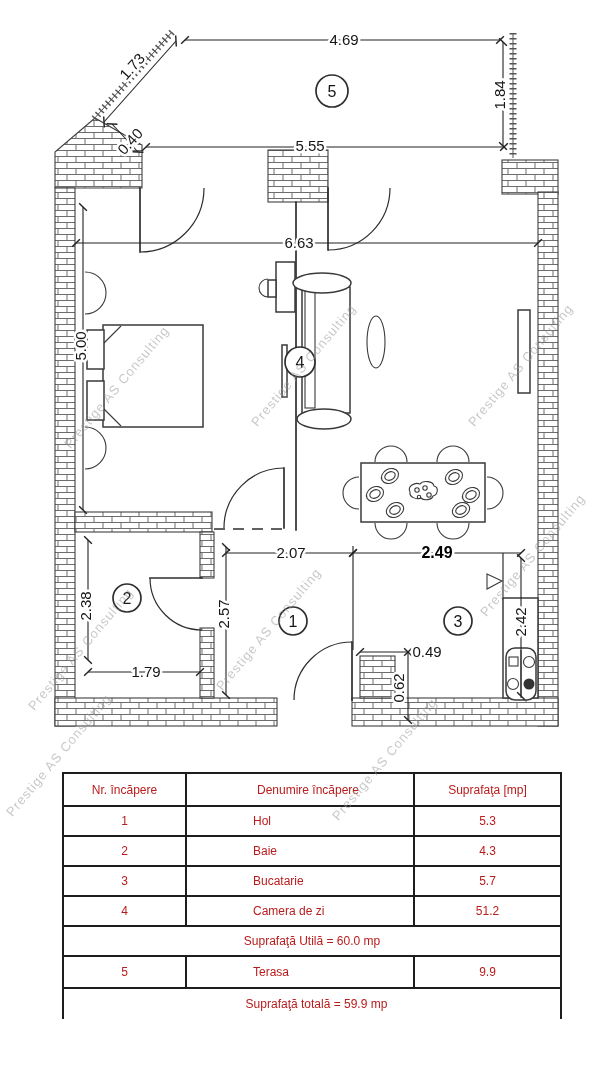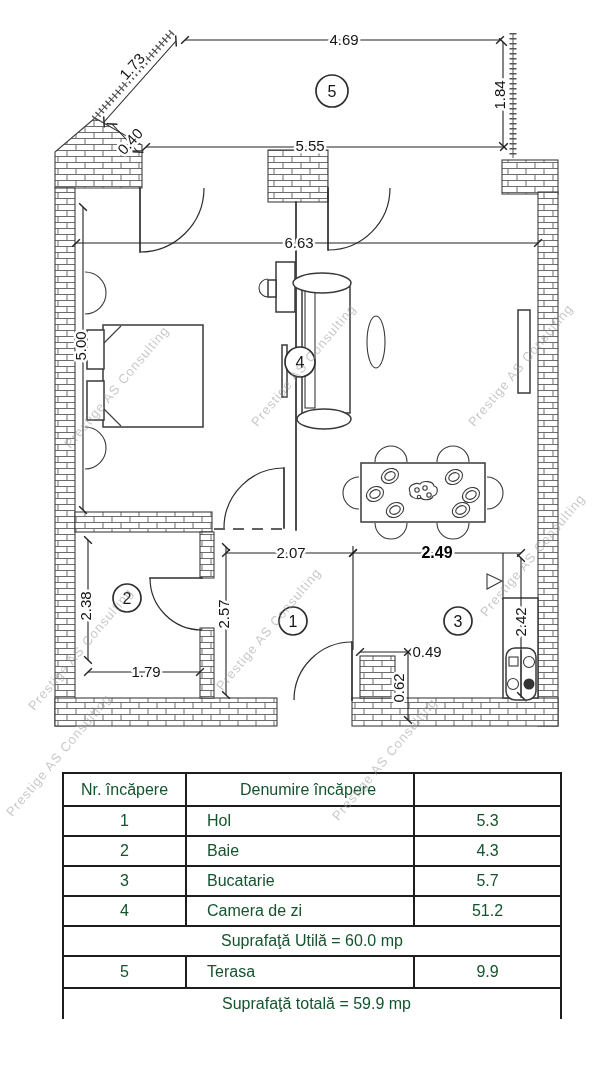--- a/index.html
+++ b/index.html
@@ -20,39 +20,40 @@
            paint-order:stroke;stroke:#fff;stroke-width:5px;stroke-linejoin:round;}
   text.dimb{font:bold 16px "Liberation Sans",sans-serif;fill:#000;text-anchor:middle;
            paint-order:stroke;stroke:#fff;stroke-width:5px;stroke-linejoin:round;}
   circle.room{fill:#ffffff;stroke:#2e2e2e;stroke-width:1.7;}
   text.room{font:16px "Liberation Sans",sans-serif;fill:#151515;text-anchor:middle;}
   text.wm{font:13px "Liberation Sans",sans-serif;fill:#9a9a9a;opacity:.55;
           letter-spacing:1px;text-anchor:middle;}
   
   .legend{position:absolute;left:62px;top:772px;width:496px;z-index:1;
           border-top:2px solid #1d1d1d;border-left:2px solid #1d1d1d;border-right:2px solid #1d1d1d;
-          color:#14532d;font-size:16px;}
+          color:#b91c1c;font-size:12px;}
   .t-row{display:flex;border-bottom:2px solid #1d1d1d;}
   .t-row.noline{border-bottom:none;padding-left:9px;}
   .c1{width:121px;display:flex;align-items:center;justify-content:center;border-right:2px solid #1d1d1d;}
-  .c2{width:228px;display:flex;align-items:center;border-right:2px solid #1d1d1d;padding-left:20px;box-sizing:border-box;}
+  .c2{width:228px;display:flex;align-items:center;border-right:2px solid #1d1d1d;padding-left:66px;box-sizing:border-box;}
   .c2.center{justify-content:center;padding-left:16px;}
   .c3{flex:1;display:flex;align-items:center;justify-content:center;}
   .full{width:100%;display:flex;align-items:center;justify-content:center;}
   .h30{height:31px;} .h28{height:28px;} .h30b{height:30px;}
 </style>
 </head>
 <body>
 
 <div class="wrap">
 
   <div class="legend">
     <div class="t-row h30">
       <div class="c1">Nr. încăpere</div>
       <div class="c2 center">Denumire încăpere</div>
+      <div class="c3">Suprafaţa [mp]</div>
     </div>
     <div class="t-row h28">
       <div class="c1">1</div>
       <div class="c2">Hol</div>
       <div class="c3">5.3</div>
     </div>
     <div class="t-row h28">
       <div class="c1">2</div>
       <div class="c2">Baie</div>
       <div class="c3">4.3</div>

